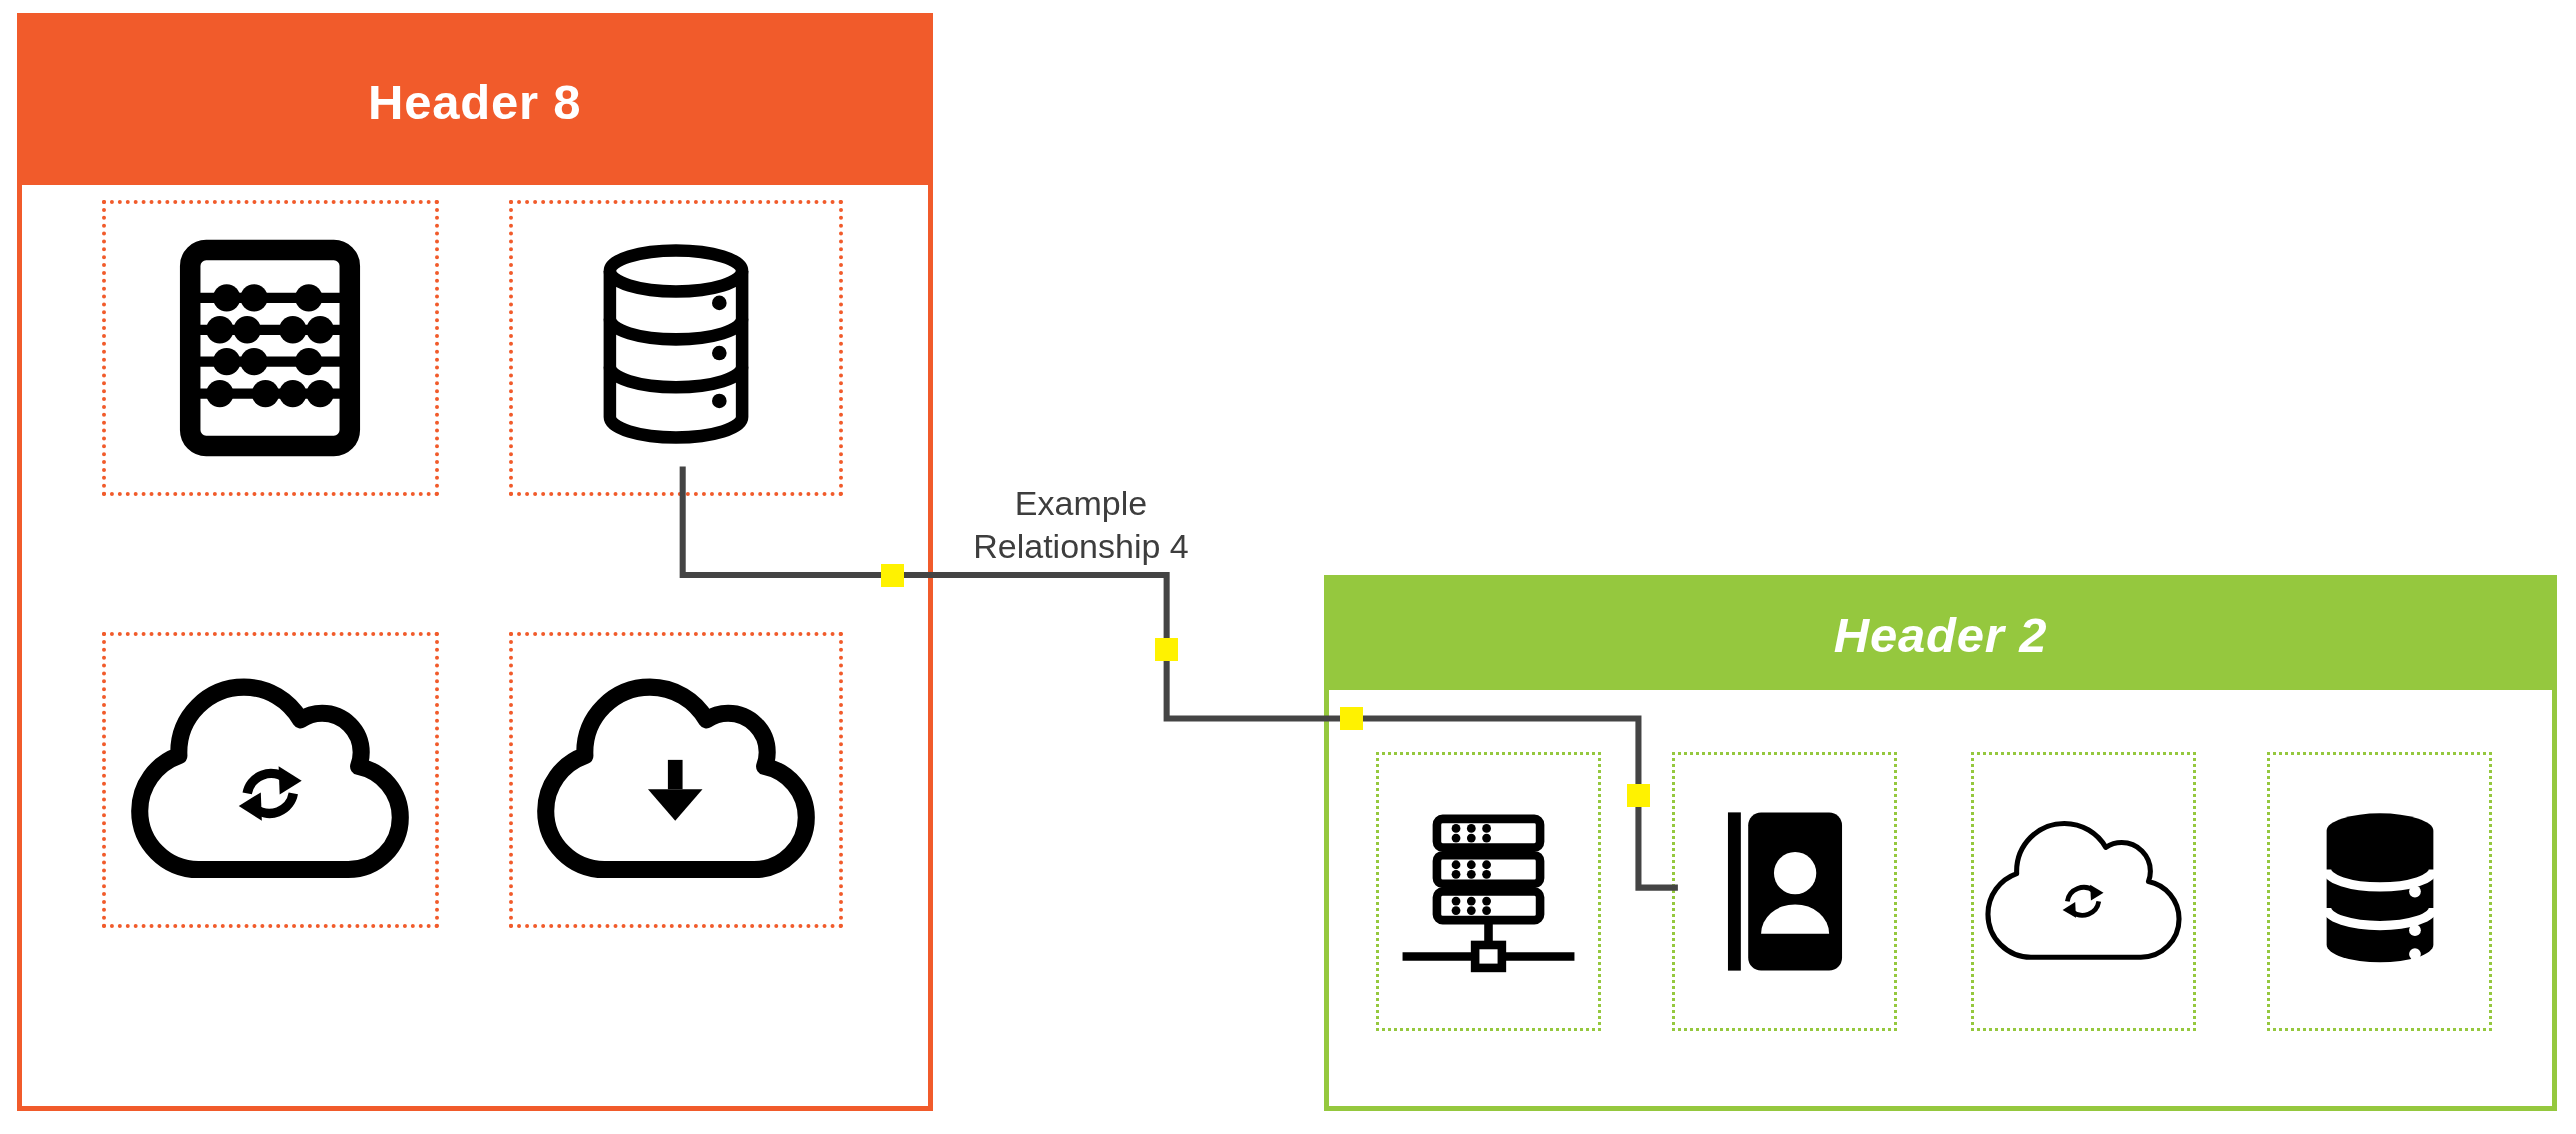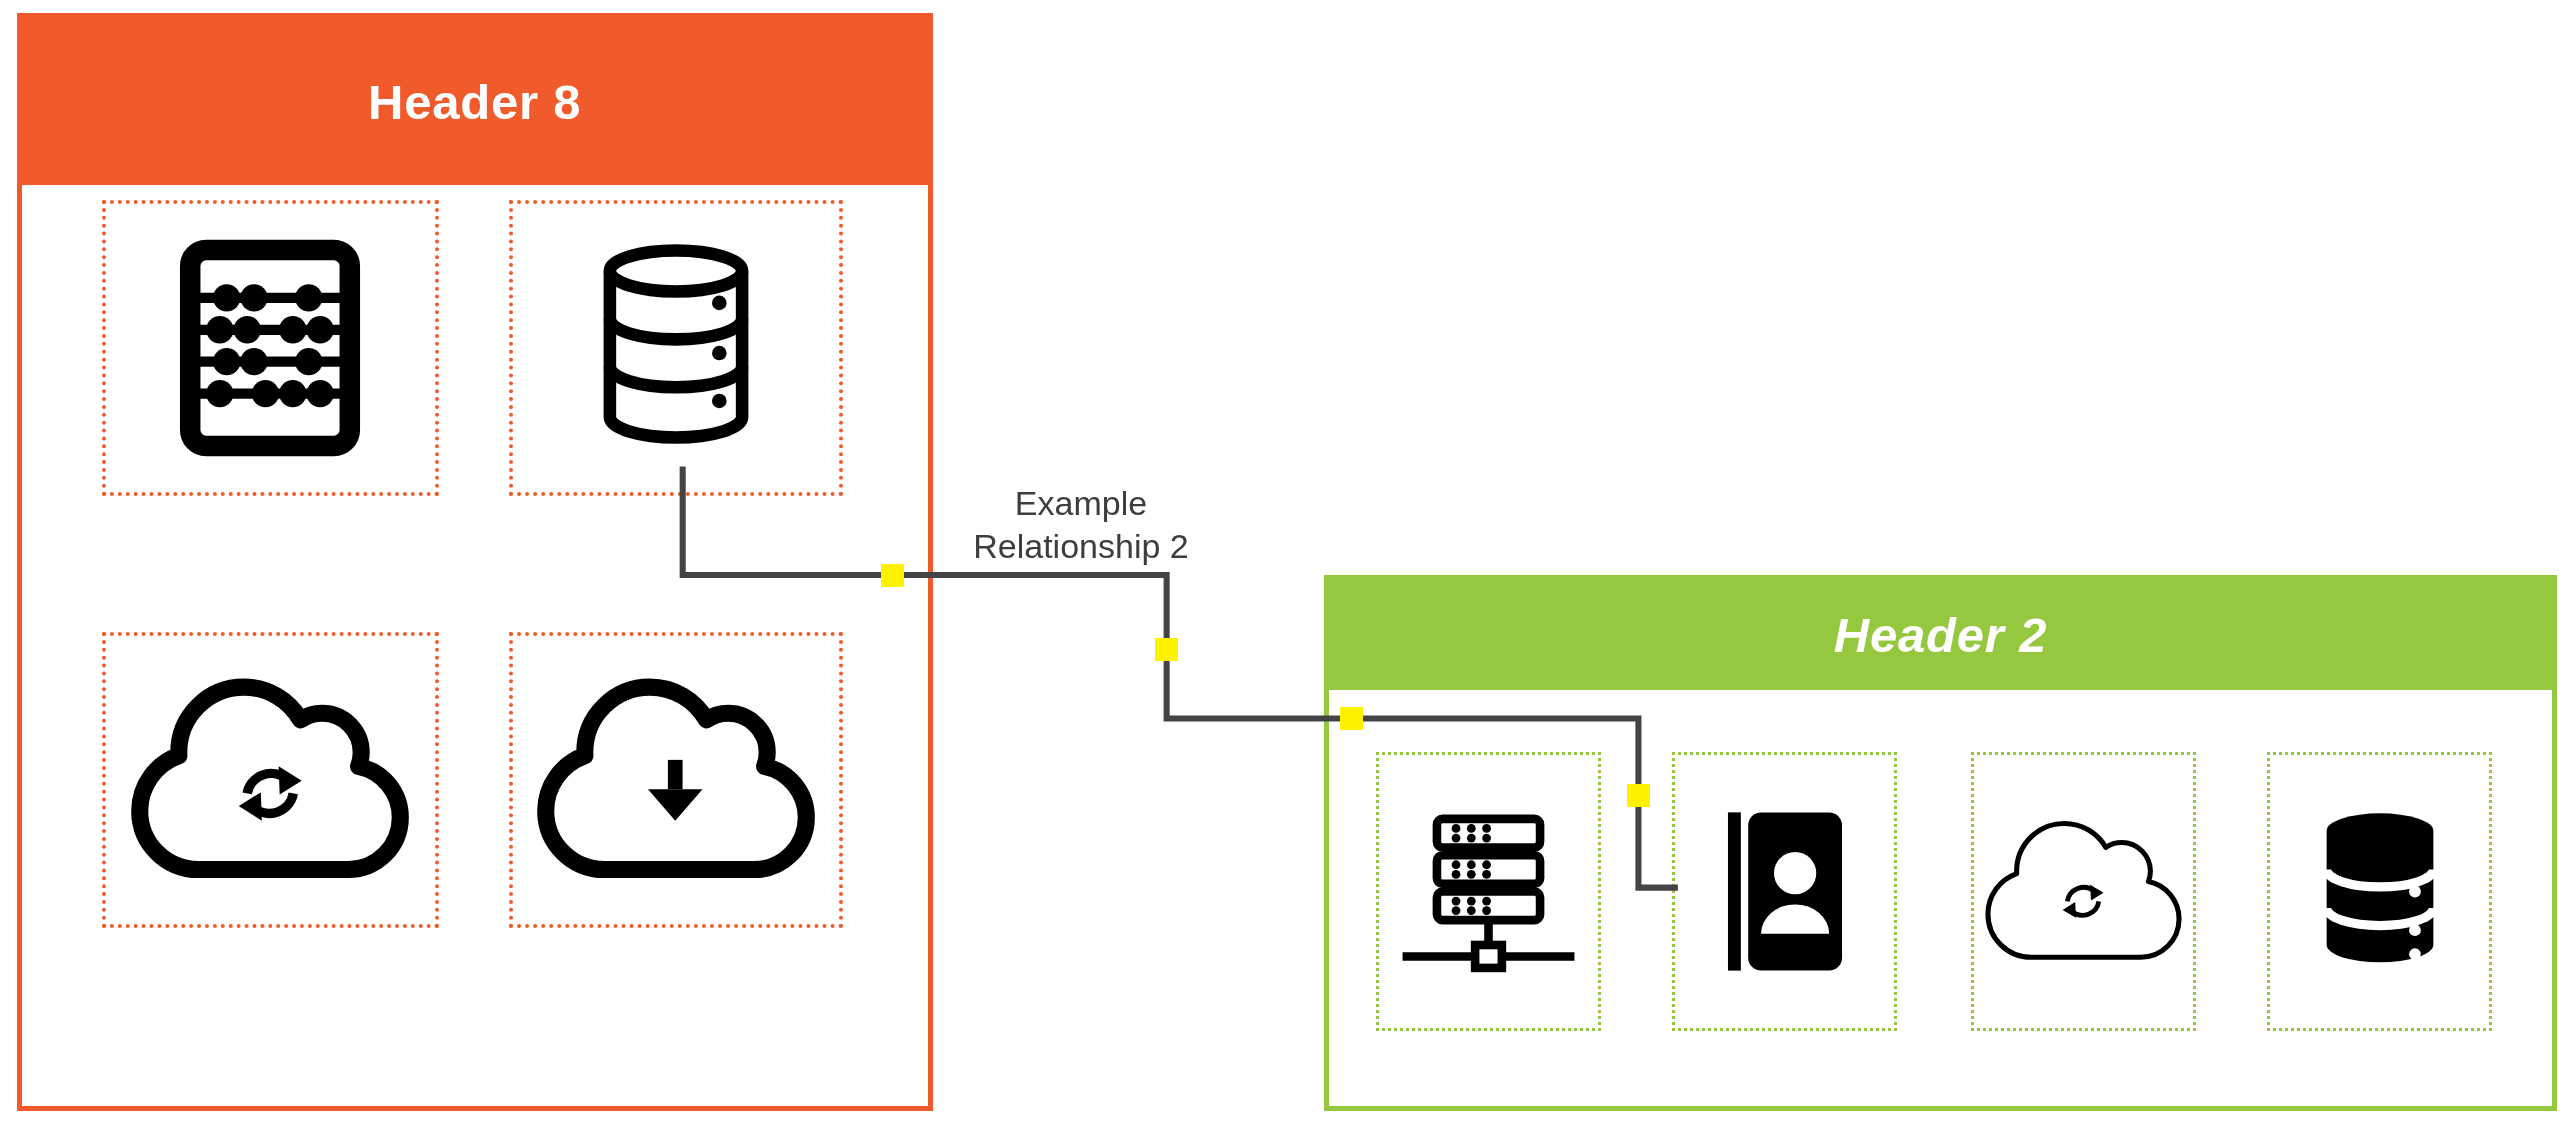--- a/index.html
+++ b/index.html
@@ -255,17 +255,17 @@
     <polyline points="900,615 900,758 1538,758 1538,947 2160,947 2160,1170 2212,1170" fill="none" stroke="#444444" stroke-width="8" stroke-linejoin="miter"></polyline>
   </svg>
 
   <div class="wp" id="wp1"></div>
   <div class="wp" id="wp2"></div>
   <div class="wp" id="wp3"></div>
   <div class="wp" id="wp4"></div>
 
   <div id="relationship-label">
     <div>Example</div>
-    <div>Relationship 2</div>
+    <div>Relationship 4</div>
   </div>
 
 </div>
 
 
 </body></html>

